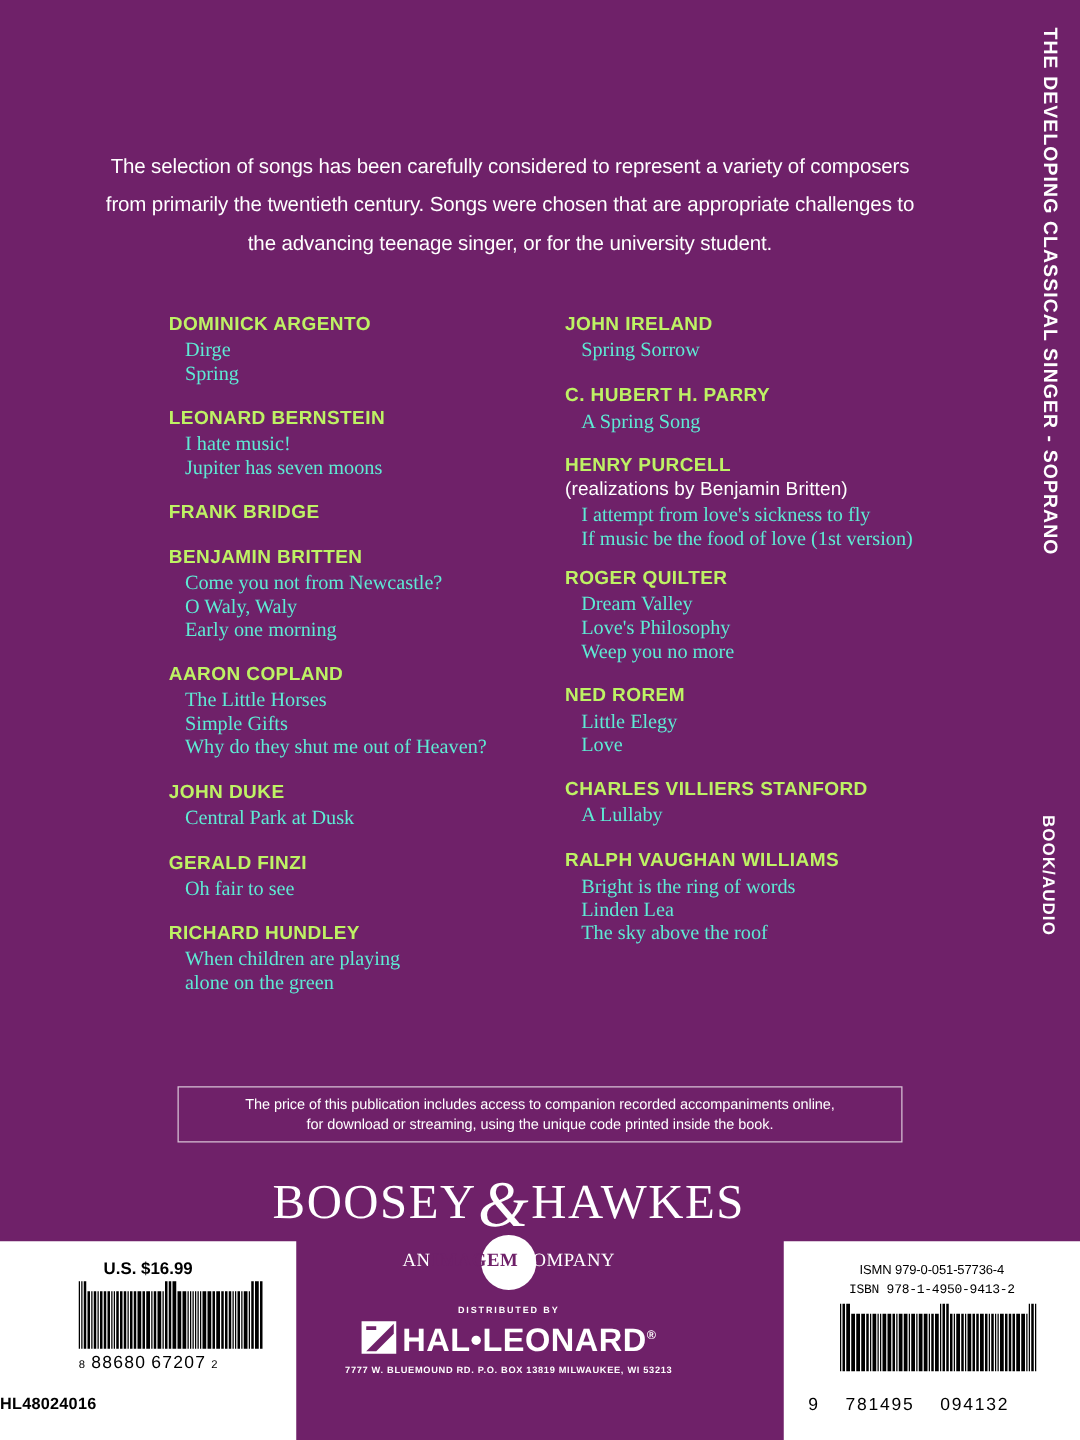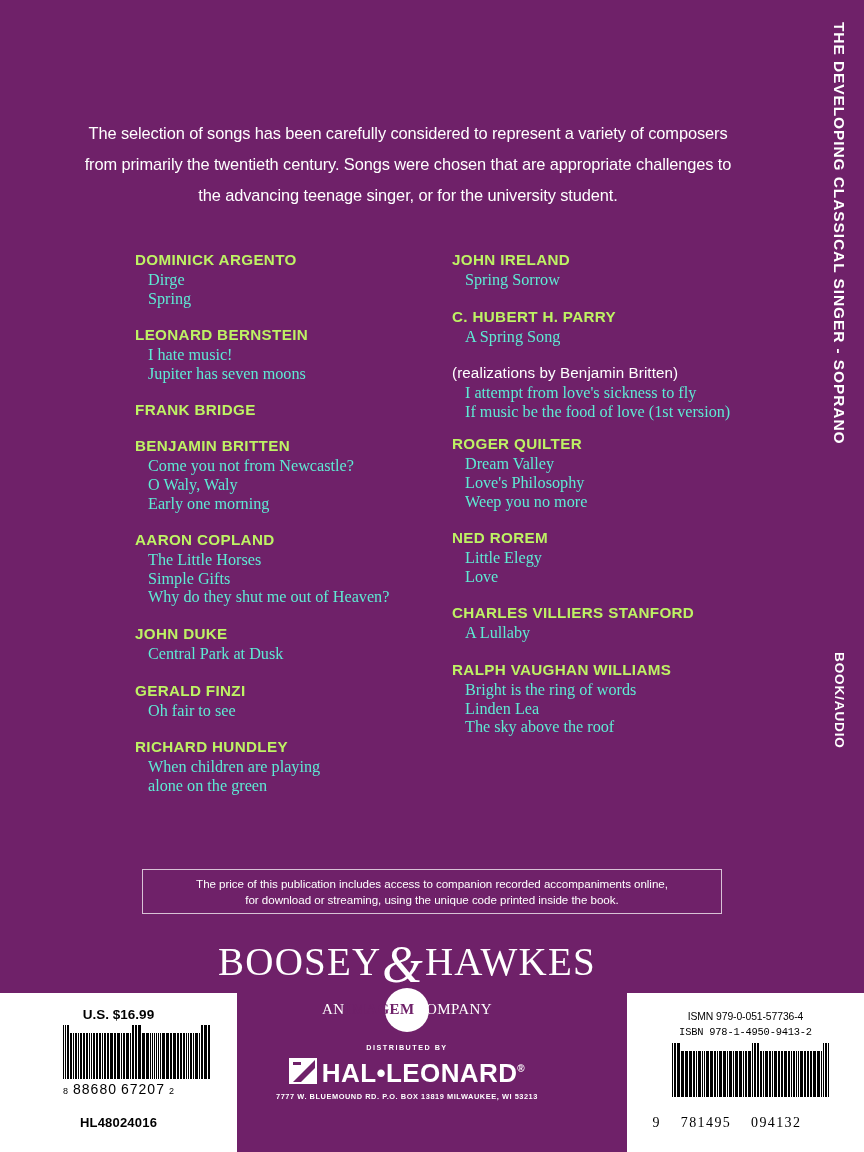--- a/index.html
+++ b/index.html
@@ -260,21 +260,20 @@
     text-align: center;
     color: #000000;
     font-family: "Liberation Sans", sans-serif;
     font-weight: bold;
     font-size: 13.5px;
   }
   .hl-number {
     position: absolute;
     left: 0; top: 122px;
     width: 237px;
-    text-align: center;
     color: #000000;
     font-family: "Liberation Sans", sans-serif;
     font-weight: bold;
     font-size: 13px;
     letter-spacing: 0.2px;
   }
 
   
   .barcode-wrap {
     position: absolute;
@@ -314,21 +313,21 @@
     font-family: "Liberation Mono", monospace;
     font-size: 10.4px;
     letter-spacing: -0.2px;
   }
   .ean-digits {
     position: absolute;
     left: 0; top: 122px;
     width: 200px;
     text-align: center;
     color: #000000;
-    font-family: Liberation Serif, serif;
+    font-family: Liberation Sans, sans-serif;
     font-size: 14px;
     letter-spacing: 1.4px;
   }
 </style>
 </head>
 <body>
 
 <div id="cover">
 
   <div class="spine">
@@ -400,20 +399,21 @@
             <div class="song">Spring Sorrow</div>
           </div>
         </div>
         <div class="composer-block">
           <div class="composer-name">C. HUBERT H. PARRY</div>
           <div class="songs">
             <div class="song">A Spring Song</div>
           </div>
         </div>
         <div class="composer-block tight">
+          <div class="composer-name">HENRY PURCELL</div>
           <div class="composer-sub">(realizations by Benjamin Britten)</div>
           <div class="songs">
             <div class="song">I attempt from love's sickness to fly</div>
             <div class="song">If music be the food of love (1st version)</div>
           </div>
         </div>
         <div class="composer-block">
           <div class="composer-name">ROGER QUILTER</div>
           <div class="songs">
             <div class="song">Dream Valley</div>

